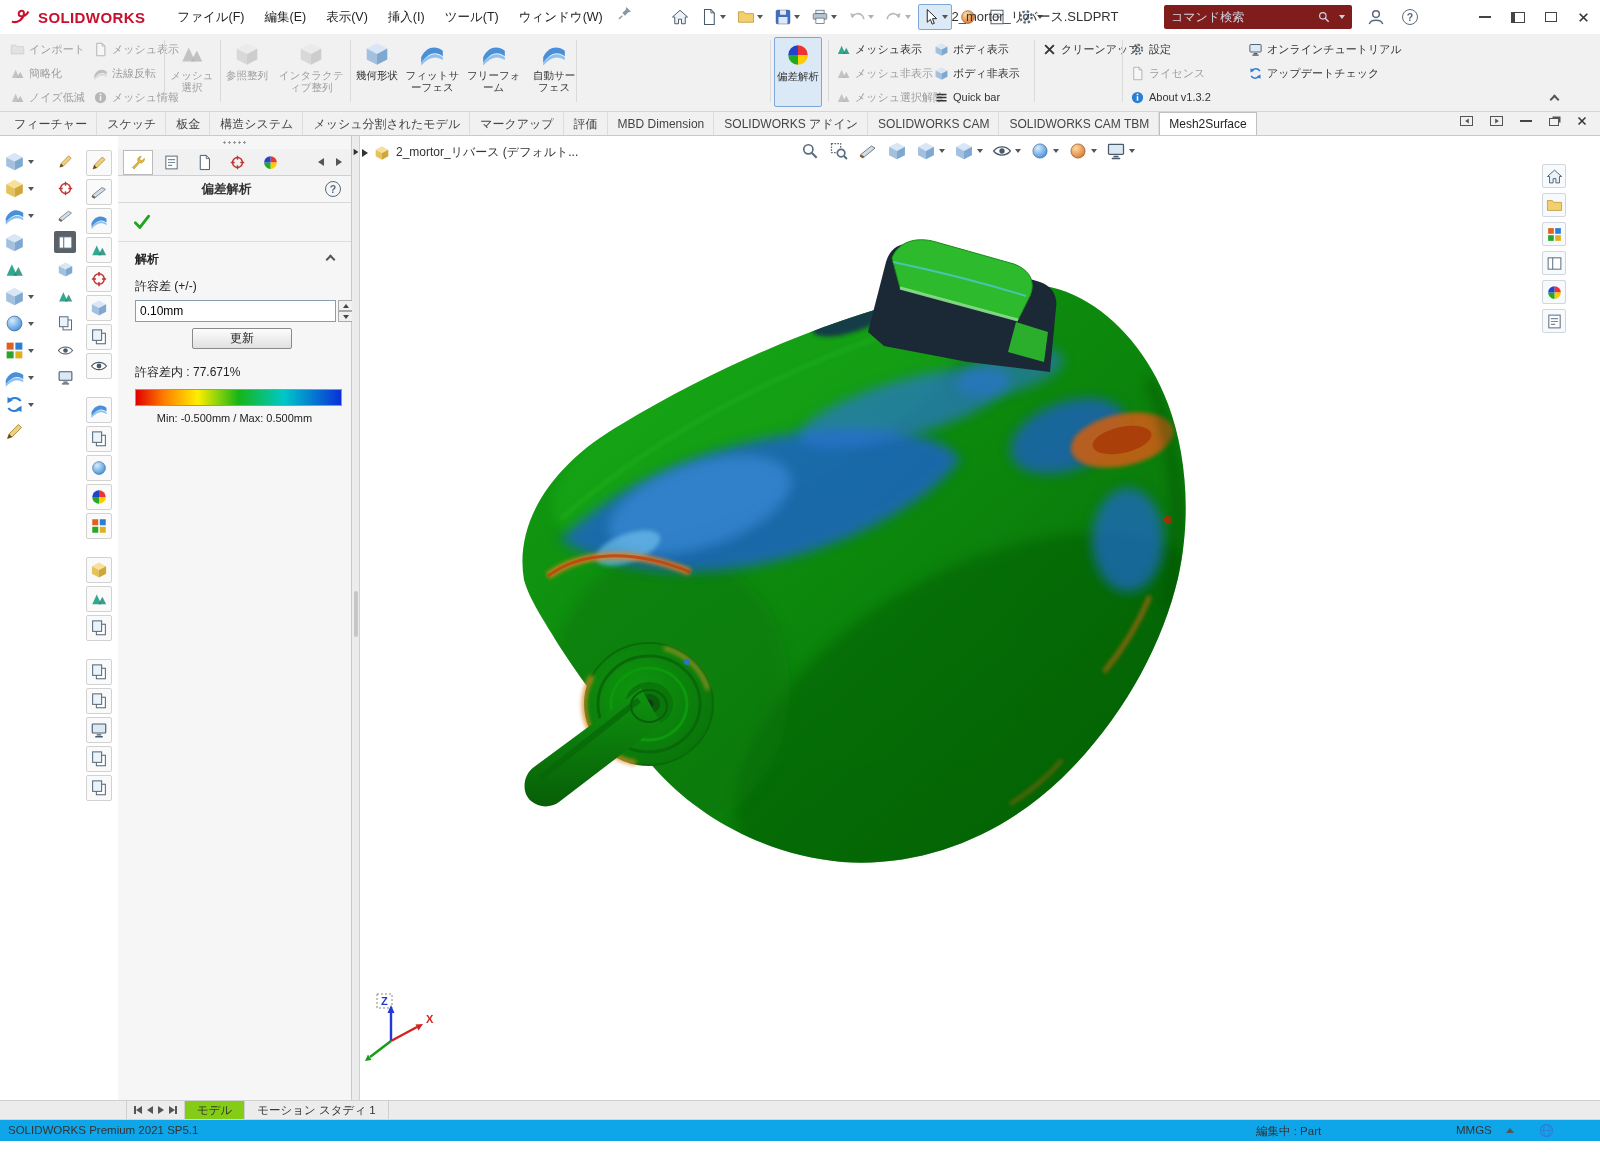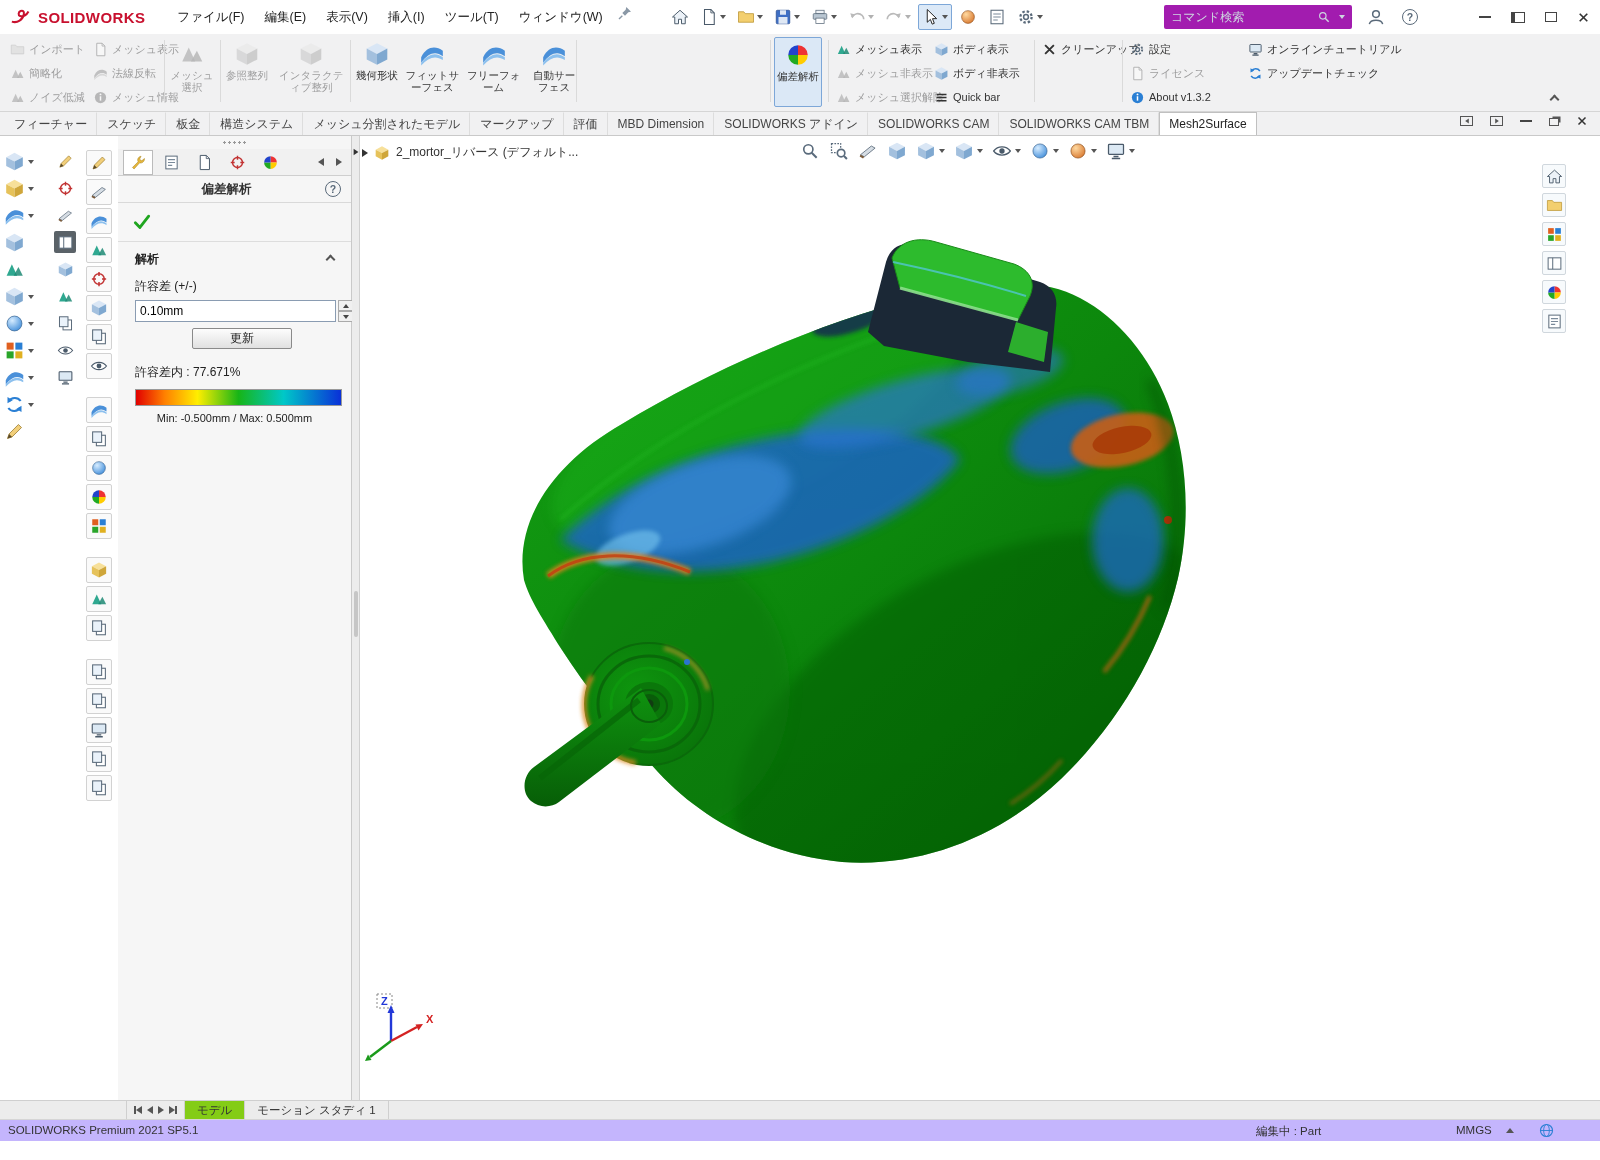--- a/index.html
+++ b/index.html
@@ -17,21 +17,21 @@
 #menubar{position:absolute;left:0;top:0;width:1600px;height:34px;background:#fff;display:flex;align-items:center}
 .logo{display:flex;align-items:center;gap:4px;margin-left:10px;color:#c8102e;font-weight:bold;font-size:15px;letter-spacing:.4px}
 .menus{display:flex;margin-left:22px}
 .menu-item{padding:4px 10px;font-size:12.5px;color:#222}
 .pin{margin-left:4px}
 .tb{display:flex;align-items:center;margin-left:34px;gap:3px}
 .tbtn{display:flex;align-items:center;padding:3px 3px;border:1px solid transparent;border-radius:2px}
 .tbtn svg{width:18px;height:18px;color:#5a6a7a}
 .tbtn.sel{border-color:#7da7d8;background:#dce9f7}
 .doc-title{position:absolute;left:905px;top:0;width:260px;height:34px;display:flex;align-items:center;justify-content:center;font-size:13px;color:#333}
-.searchbox{position:absolute;left:1164px;top:5px;width:188px;height:24px;background:#a21caf;border-radius:2px;display:flex;align-items:center;color:#cdd6e0;padding:0 7px;gap:6px}
+.searchbox{position:absolute;left:1164px;top:5px;width:188px;height:24px;background:#7f1d1d;border-radius:2px;display:flex;align-items:center;color:#cdd6e0;padding:0 7px;gap:6px}
 .searchbox .ph{flex:1;font-size:12px}
 .searchbox svg{width:14px;height:14px;color:#cdd6e0}
 .searchbox .caret{border-top-color:#cdd6e0}
 .acct{position:absolute;left:1366px;top:0;height:34px;display:flex;gap:16px;align-items:center}
 .acct svg{width:20px;height:20px}
 .help-circle{width:16px;height:16px;border:1.6px solid #5a6a7a;border-radius:50%;display:flex;align-items:center;justify-content:center;font-size:10.5px;color:#5a6a7a;font-weight:bold}
 .win-ctrls{position:absolute;right:10px;top:0;height:34px;display:flex;align-items:center;gap:20px}
 .ic-min{width:12px;height:2px;background:#444}
 .ic-max{width:12px;height:10px;border:1.5px solid #444}
 .ic-dock{width:14px;height:11px;border:1.5px solid #444;background:linear-gradient(90deg,#444 3px,transparent 3px)}
@@ -107,21 +107,21 @@
 .hud svg{width:20px;height:20px}
 .right-rail{position:absolute;right:34px;top:28px;display:flex;flex-direction:column;gap:5px}
 .rrbtn{width:24px;height:24px;border:1px solid #d0d7dd;background:#f7fafc;display:flex;align-items:center;justify-content:center;border-radius:2px}
 .rrbtn svg{width:17px;height:17px;color:#5a6b7c}
 
 #sheetbar{position:absolute;left:0;top:1100px;width:1600px;height:19px;background:#ececec;border-top:1px solid #cfcfcf;display:flex;align-items:stretch;font-size:11.5px}
 .sheet-nav{margin-left:126px;display:flex;align-items:center;gap:5px;padding:0 7px;border-right:1px solid #cfcfcf;border-left:1px solid #cfcfcf}
 .bar-v{width:2px;height:8px;background:#555}
 .sheet-tab{display:flex;align-items:center;padding:0 12px;color:#333;border-right:1px solid #cfcfcf}
 .sheet-tab.active{background:#84cc16}
-#statusbar{position:absolute;left:0;top:1119px;width:1600px;height:22px;background:#c4b5fd;border-top:1px solid #d5d5d5;font-size:11.5px;color:#333}
+#statusbar{position:absolute;left:0;top:1119px;width:1600px;height:22px;background:#0ea5e9;border-top:1px solid #d5d5d5;font-size:11.5px;color:#333}
 #statusbar .sb-left{position:absolute;left:8px;top:4px}
 .sb-mode{position:absolute;left:1256px;top:4px}
 .sb-units{position:absolute;left:1456px;top:4px}
 .sb-caret{position:absolute;left:1506px;top:8px}
 .sb-globe{position:absolute;left:1538px;top:2px}
 .sb-globe svg{width:17px;height:17px}
 </style>
 </head>
 <body>
 
@@ -363,20 +363,21 @@
           <use href="#listI"></use>
         </svg>
       </button>
     <button class="tbtn">
         <svg class="i">
           <use href="#gearI"></use>
         </svg>
         <span class="caret"></span>
       </button>
   </div>
+  <div class="doc-title">2_mortor_リバース.SLDPRT</div>
   <div class="searchbox">
     <span class="ph">コマンド検索</span>
     <svg class="i">
         <use href="#magI"></use>
       </svg>
     <span class="caret"></span>
   </div>
   <div class="acct">
     <svg class="i">
         <use href="#userI"></use>

